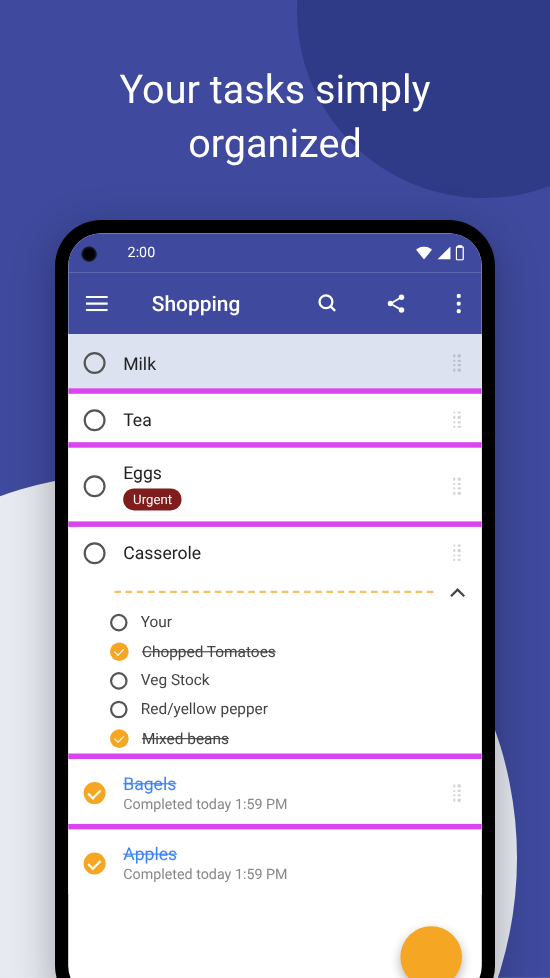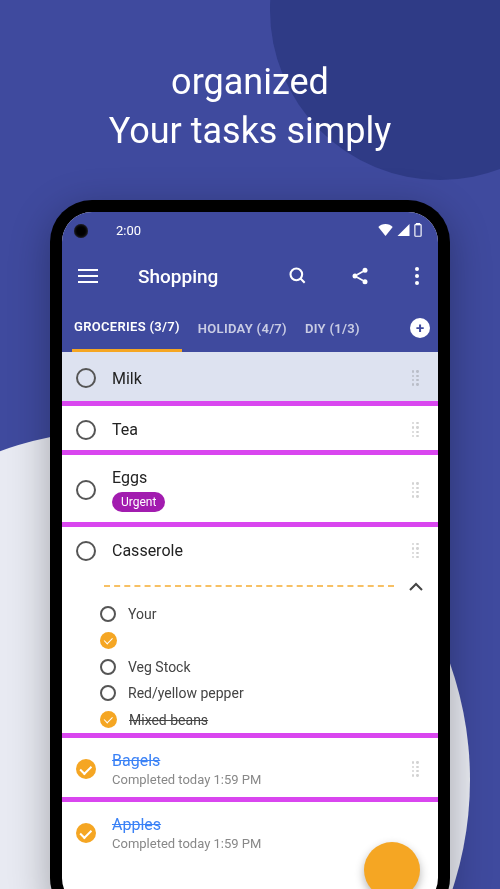--- a/index.html
+++ b/index.html
@@ -188,21 +188,21 @@
     display: flex;
     flex-direction: column;
     gap: 2px;
     cursor: grab;
     opacity: 0.25;
   }
   .handle-row { display: flex; gap: 2px; }
   .handle-dot { width: 2.3px; height: 2.3px; background: #555; border-radius: 50%; }
   .chip {
     display: inline-block;
-    background: #a21caf;
+    background: #7f1d1d;
     color: #fff;
     font-size: 12px;
     padding: 3px 9px;
     border-radius: 10px;
     margin-top: 5px;
   }
   .divider-line {
     height: 30px;
     display: flex;
     align-items: center;
@@ -228,22 +228,22 @@
   }
   .item-sep { border-top: 5px solid #d946ef; }
 </style>
 </head>
 <body>
 
 <div class="bg-circle-1"></div>
 <div class="bg-circle-2"></div>
 
 <div class="headline">
+  <div>Your tasks simply</div>
   <div>organized</div>
-  <div>Your tasks simply</div>
 </div>
 
 <div class="phone">
   <div class="camera"></div>
   <div class="screen">
 
     <div class="status-bar">
       <span class="status-time">2:00</span>
       <div class="status-right">
         <svg width="15" height="12" viewBox="0 0 24 20" fill="#fff">
@@ -284,26 +284,20 @@
       </div>
       <div class="icon-btn" style="width:14px">
         <svg width="4" height="18" viewBox="0 0 4 18" fill="#fff">
             <circle cx="2" cy="2" r="2"></circle>
             <circle cx="2" cy="9" r="2"></circle>
             <circle cx="2" cy="16" r="2"></circle>
           </svg>
       </div>
     </div>
 
-    <div class="tab-row">
-      <div class="tab active">GROCERIES (3/7)</div>
-      <div class="tab">HOLIDAY (4/7)</div>
-      <div class="tab">DIY (1/3)</div>
-      <div class="add-tab">+</div>
-    </div>
 
     <div class="list">
 
       <div class="item main selected">
         <div class="circle"></div>
         <div class="item-text">
           <div class="item-title">Milk</div>
         </div>
         <div class="handle">
             <div class="handle-row">
@@ -411,20 +405,23 @@
       </div>
 
       <div class="item sub">
         <div class="circle small"></div>
         <div class="item-text">
             <div class="item-title">Your</div>
           </div>
       </div>
       <div class="item sub">
         <div class="checked small"></div>
+        <div class="item-text">
+            <div class="item-title strike">Chopped Tomatoes</div>
+          </div>
       </div>
       <div class="item sub">
         <div class="circle small"></div>
         <div class="item-text">
             <div class="item-title">Veg Stock</div>
           </div>
       </div>
       <div class="item sub">
         <div class="circle small"></div>
         <div class="item-text">

